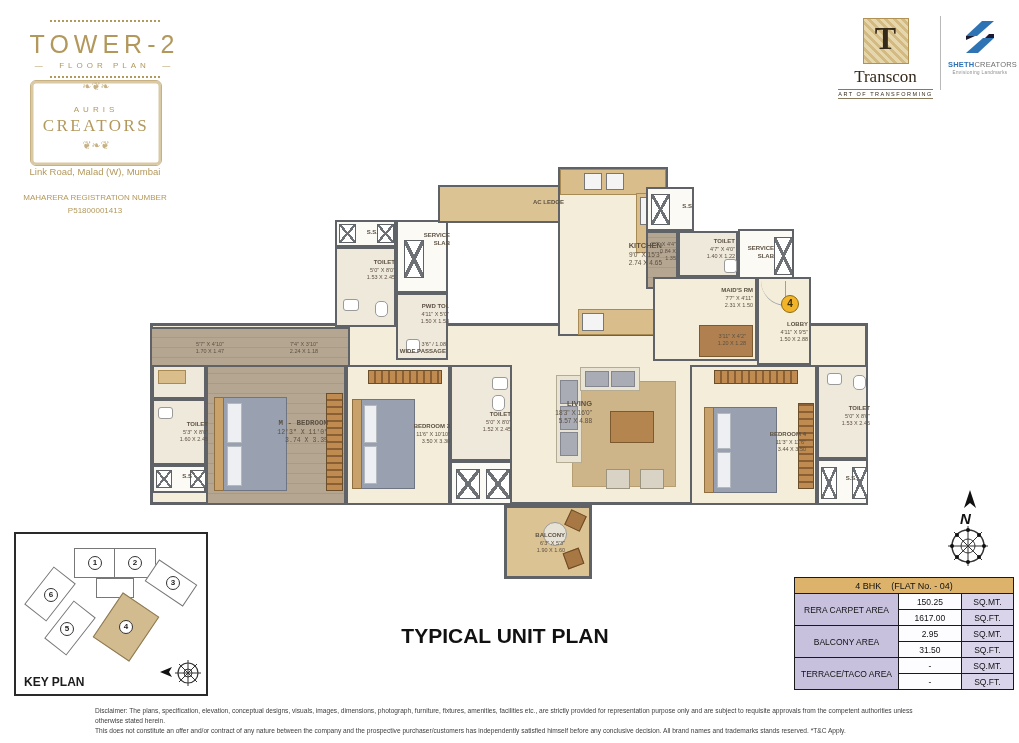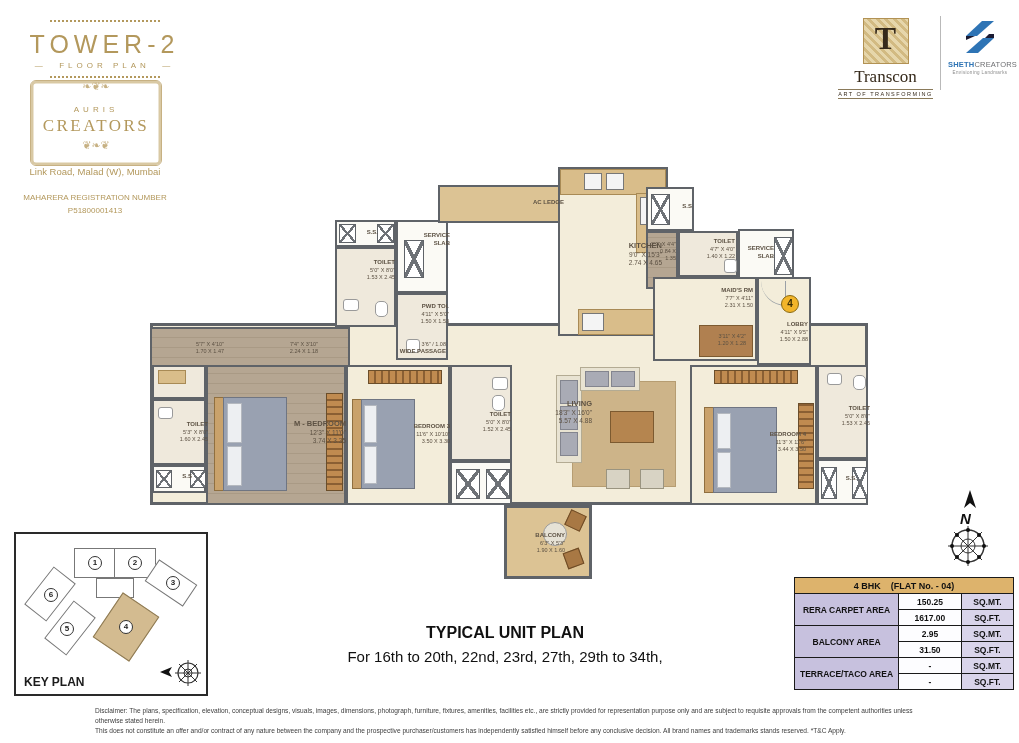--- a/index.html
+++ b/index.html
@@ -71,29 +71,29 @@
   
   #key-plan{left:14px;top:532px;width:190px;height:160px;border:2px solid #2a2a2a;background:#fff;}
   .kp-bldg{position:absolute;border:1.5px solid #777;background:#fff;}
   .kp-bldg.hl{background:#d3bb90;border-color:#8d7a54;}
   .kp-num{position:absolute;width:12px;height:12px;border:1px solid #333;border-radius:50%;
      background:#fff;font-size:8px;font-weight:bold;text-align:center;line-height:12px;color:#222;z-index:3;}
   #key-plan-title{position:absolute;left:8px;bottom:5px;font-size:12px;font-weight:bold;color:#1c1c1c;}
   
   #area-table{left:794px;top:577px;}
   #area-table table{border-collapse:collapse;width:220px;}
-  #area-table td{border:1.2px solid #1a1a1a;font-size:8.5px;font-weight:bold;color:#111;
+  #area-table td{border:1.2px solid #1a1a1a;font-size:8.5px;font-weight:normal;color:#111;
      text-align:center;padding:2px 2px;height:11px;}
   #area-table .th{background:#ddb36c;font-size:9px;}
   #area-table .lab{background:#c7c1de;width:104px;}
   #area-table .val{background:#fdfdff;width:62px;}
   #area-table .unit{background:#d9d4ea;width:50px;}
   
   #footer-text{left:270px;top:624px;width:470px;text-align:center;color:#111;}
-  #footer-title{font-size:16px;font-weight:bold;margin-bottom:5px;}
+  #footer-title{font-size:21px;font-weight:bold;margin-bottom:5px;}
   #footer-l1,#footer-l2{font-size:15px;line-height:1.35;}
   #disclaimer{left:95px;top:706px;width:842px;font-size:6.6px;color:#3d3d3d;line-height:1.55;}
 </style>
 </head>
 <body>
 
 <div class="abs gold" id="tower-block">
   <div class="dotrow"></div>
   <div id="tower-title">TOWER-2</div>
   <div id="tower-sub">—&nbsp;&nbsp;<span>FLOOR PLAN</span>&nbsp;&nbsp;—</div>
@@ -284,21 +284,21 @@
       </div>
   </div>
 
   <div class="room wood-floor" style="left:58px;top:202px;width:140px;height:140px;">
     <div class="headboard" style="left:6px;top:30px;width:9px;height:92px;"></div>
     <div class="bed" style="left:15px;top:30px;width:62px;height:92px;">
       <div class="pillow" style="left:3px;top:5px;width:13px;height:38px;"></div>
       <div class="pillow" style="left:3px;top:48px;width:13px;height:38px;"></div>
     </div>
     <div class="wardrobe v" style="left:118px;top:26px;width:15px;height:96px;"></div>
-    <div class="lbl" style="left:48px;top:52px;width:90px;">
+    <div class="lbl" style="left:30px;top:52px;width:90px;font-family:Liberation Mono, monospace;">
       <span class="nm">M - BEDROOM</span>
       <span class="dim">12'3" X 11'0"</span>
       <span class="dim">3.74 X 3.35</span>
     </div>
   </div>
 
   <div class="room" style="left:198px;top:202px;width:104px;height:140px;">
     <div class="wardrobe" style="left:20px;top:3px;width:72px;height:12px;"></div>
     <div class="headboard" style="left:4px;top:32px;width:9px;height:88px;"></div>
     <div class="bed" style="left:13px;top:32px;width:52px;height:88px;">
@@ -477,19 +477,18 @@
     <tr>
       <td class="val">-</td>
       <td class="unit">SQ.FT.</td>
     </tr>
   </tbody>
     </table>
 </div>
 
 <div class="abs" id="footer-text">
   <div id="footer-title">TYPICAL UNIT PLAN</div>
-  <div id="footer-l1">For 16th to 20th, 22nd, 23rd, 27th, 29th to 34th,</div>
 </div>
 
 <div class="abs" id="disclaimer">
   <div>Disclaimer: The plans, specification, elevation, conceptual designs, visuals, images, dimensions, photograph, furniture, fixtures, amenities, facilities etc., are strictly provided for representation purpose only and are subject to requisite approvals from the competent authorities unless otherwise stated herein.</div>
   <div>This does not constitute an offer and/or contract of any nature between the company and the prospective purchaser/customers has independently satisfied himself before any conclusive decision. All brand names and trademarks stands reserved. *T&amp;C Apply.</div>
 </div>
 
 </body></html>

